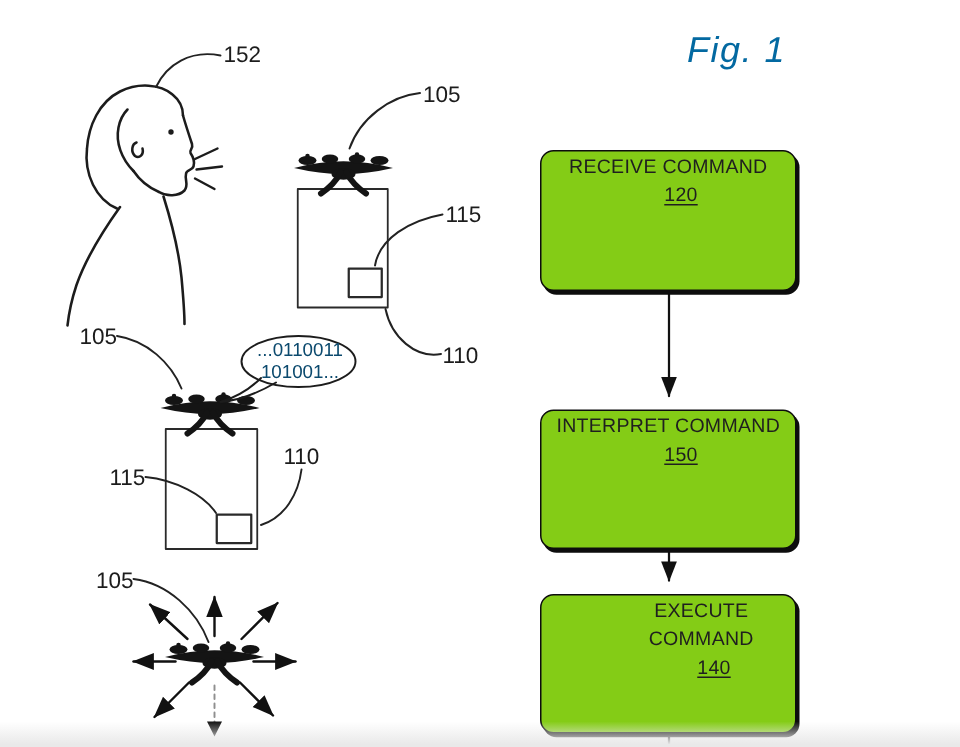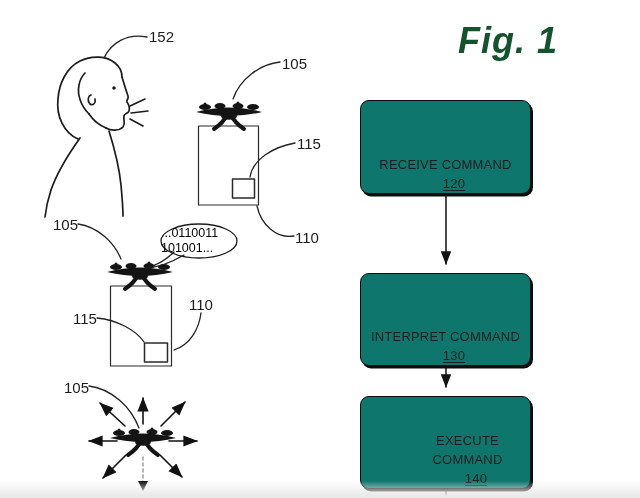--- a/index.html
+++ b/index.html
@@ -7,32 +7,32 @@
     position:relative;width:640px;height:498px;overflow:hidden;
     background:#ffffff;font-family:"Liberation Sans",sans-serif;
   }
   #artwork{position:absolute;left:0;top:0;z-index:1;}
   .ref-label{
     position:absolute;z-index:3;font-size:15px;color:#1c1c1c;
     font-family:"Liberation Sans",sans-serif;white-space:nowrap;
   }
   .fig-title{
     position:absolute;left:458px;top:20px;z-index:3;
-    font-size:36px;font-weight:bold;font-style:italic;color:#14532d;
+    font-size:24px;font-weight:normal;font-style:italic;color:#0369a1;
     letter-spacing:1px;
   }
   .bubble-text{
     position:absolute;left:161px;top:226px;width:78px;z-index:3;
-    font-size:12.5px;line-height:15px;color:#000000;text-align:left;
+    font-size:12.5px;line-height:15px;color:#0c4a6e;text-align:center;
   }
   .flow-box{
     position:absolute;left:360px;width:171px;z-index:2;
-    background:#0f766e;border:1.6px solid #0d0d0d;border-radius:9px;
+    background:#84cc16;border:1.6px solid #0d0d0d;border-radius:9px;
     box-shadow:2px 2.5px 0 #0d0d0d;
-    display:flex;flex-direction:column;align-items:center;justify-content:flex-end;
+    display:flex;flex-direction:column;align-items:center;justify-content:flex-start;
     box-sizing:border-box;
     font-size:13px;line-height:19px;color:#1f1f1f;letter-spacing:0.2px;
     text-align:center;
   }
   .flow-box .ref{text-decoration:underline;text-underline-offset:2px;margin-left:17px;}
   #box-1{top:100px;height:94px;}
   #box-2{top:273px;height:93px;}
   #box-3{top:396px;height:93px;padding-left:44px;}
   .bottom-fade{
     position:absolute;left:0;bottom:0;width:640px;height:17px;z-index:4;
@@ -145,21 +145,21 @@
     <div>...0110011</div>
     <div>101001...</div>
   </div>
 
   <div id="box-1" class="flow-box">
     <div>RECEIVE COMMAND</div>
     <div class="ref">120</div>
   </div>
   <div id="box-2" class="flow-box">
     <div>INTERPRET COMMAND</div>
-    <div class="ref">130</div>
+    <div class="ref">150</div>
   </div>
   <div id="box-3" class="flow-box">
     <div>EXECUTE COMMAND</div>
     <div class="ref">140</div>
   </div>
 
   <div class="bottom-fade"></div>
 </div>
 
 </body></html>

